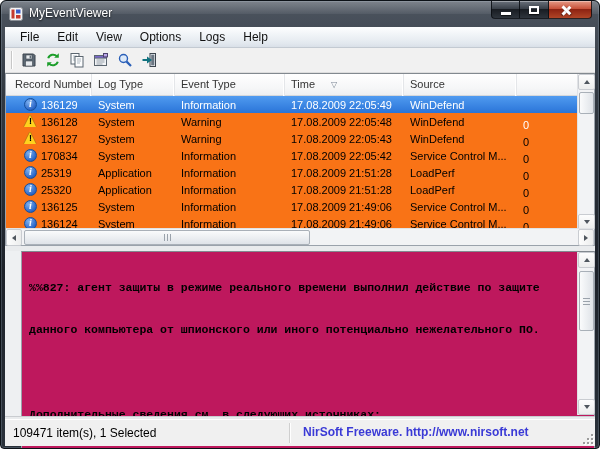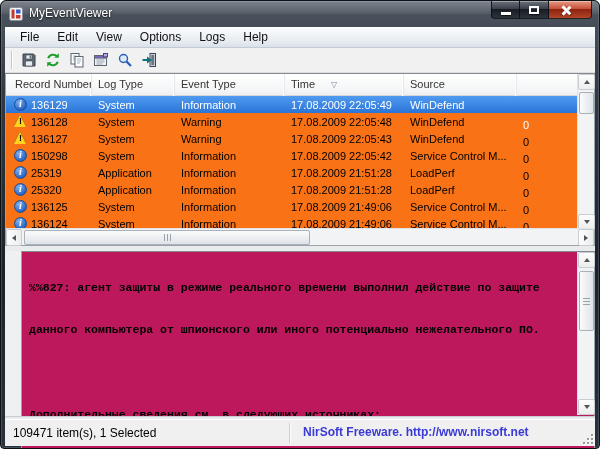--- a/index.html
+++ b/index.html
@@ -53,21 +53,21 @@
   .hcell { height:22px; line-height:21px; padding-left:6px; border-right:1px solid #e4e6e9;
     box-shadow:inset -1px 0 0 #ffffff; white-space:nowrap; overflow:hidden; }
   .hcell.c0 { padding-left:9px; }
   .sortglyph { font-family:"DejaVu Sans",sans-serif; font-size:8px; color:#7a8694; margin-left:16px; vertical-align:1px; }
 
   .lrows { position:absolute; left:0; top:22px; width:575px; height:134px; overflow:hidden; font-size:11px; color:#000; }
   .lrow { display:flex; height:17px; align-items:center; background:#f97316; }
   .lrow.sel { background:linear-gradient(180deg,#509bf0,#2a74d8); color:#fff; }
   .cell { white-space:nowrap; overflow:hidden; padding-left:6px; }
   .c0 { width:86px; } .c1 { width:83px; } .c2 { width:110px; } .c3 { width:119px; } .c4 { width:113px; } .c5 { width:64px;margin-top:40px; }
-  .cell.c0 { padding-left:8px; display:flex; align-items:flex-end; }
+  .cell.c0 { padding-left:18px; display:flex; align-items:flex-end; }
 
   .li-icon { width:13px; height:13px; position:relative; margin-right:4px; flex:0 0 13px; }
   .li-icon.info { border-radius:50%; background:radial-gradient(circle at 35% 30%,#7fb2f0,#2a66c8 70%,#1c4fa5); border:1px solid #1a4globals; border:1px solid #16ay; border:1px solid #164f9b; }
   .li-icon.info::after { content:"i"; position:absolute; left:0; right:0; top:-1px; text-align:center;
     color:#fff; font:italic bold 10px "Liberation Serif",serif; }
   .li-icon.warn { background:transparent; }
   .tri { position:absolute; left:0; top:0; width:0; height:0;
     border-left:6.5px solid transparent; border-right:6.5px solid transparent; border-bottom:12px solid #ffd21e; }
   .tri-edge { position:absolute; left:0; top:-1px; width:0; height:0;
     border-left:6.5px solid transparent; border-right:6.5px solid transparent; border-bottom:12.5px solid #8a7a10; transform:scale(1.12); opacity:.55; }
@@ -254,21 +254,21 @@
             </span>
           <span class="cell c1">System</span>
           <span class="cell c2">Warning</span>
           <span class="cell c3">17.08.2009 22:05:43</span>
           <span class="cell c4">WinDefend</span>
           <span class="cell c5">0</span>
         </div>
         <div class="lrow">
           <span class="cell c0">
               <span class="li-icon info"></span>
-              <span>150298</span>
+              <span>170834</span>
             </span>
           <span class="cell c1">System</span>
           <span class="cell c2">Information</span>
           <span class="cell c3">17.08.2009 22:05:42</span>
           <span class="cell c4">Service Control M...</span>
           <span class="cell c5">0</span>
         </div>
         <div class="lrow">
           <span class="cell c0">
               <span class="li-icon info"></span>

